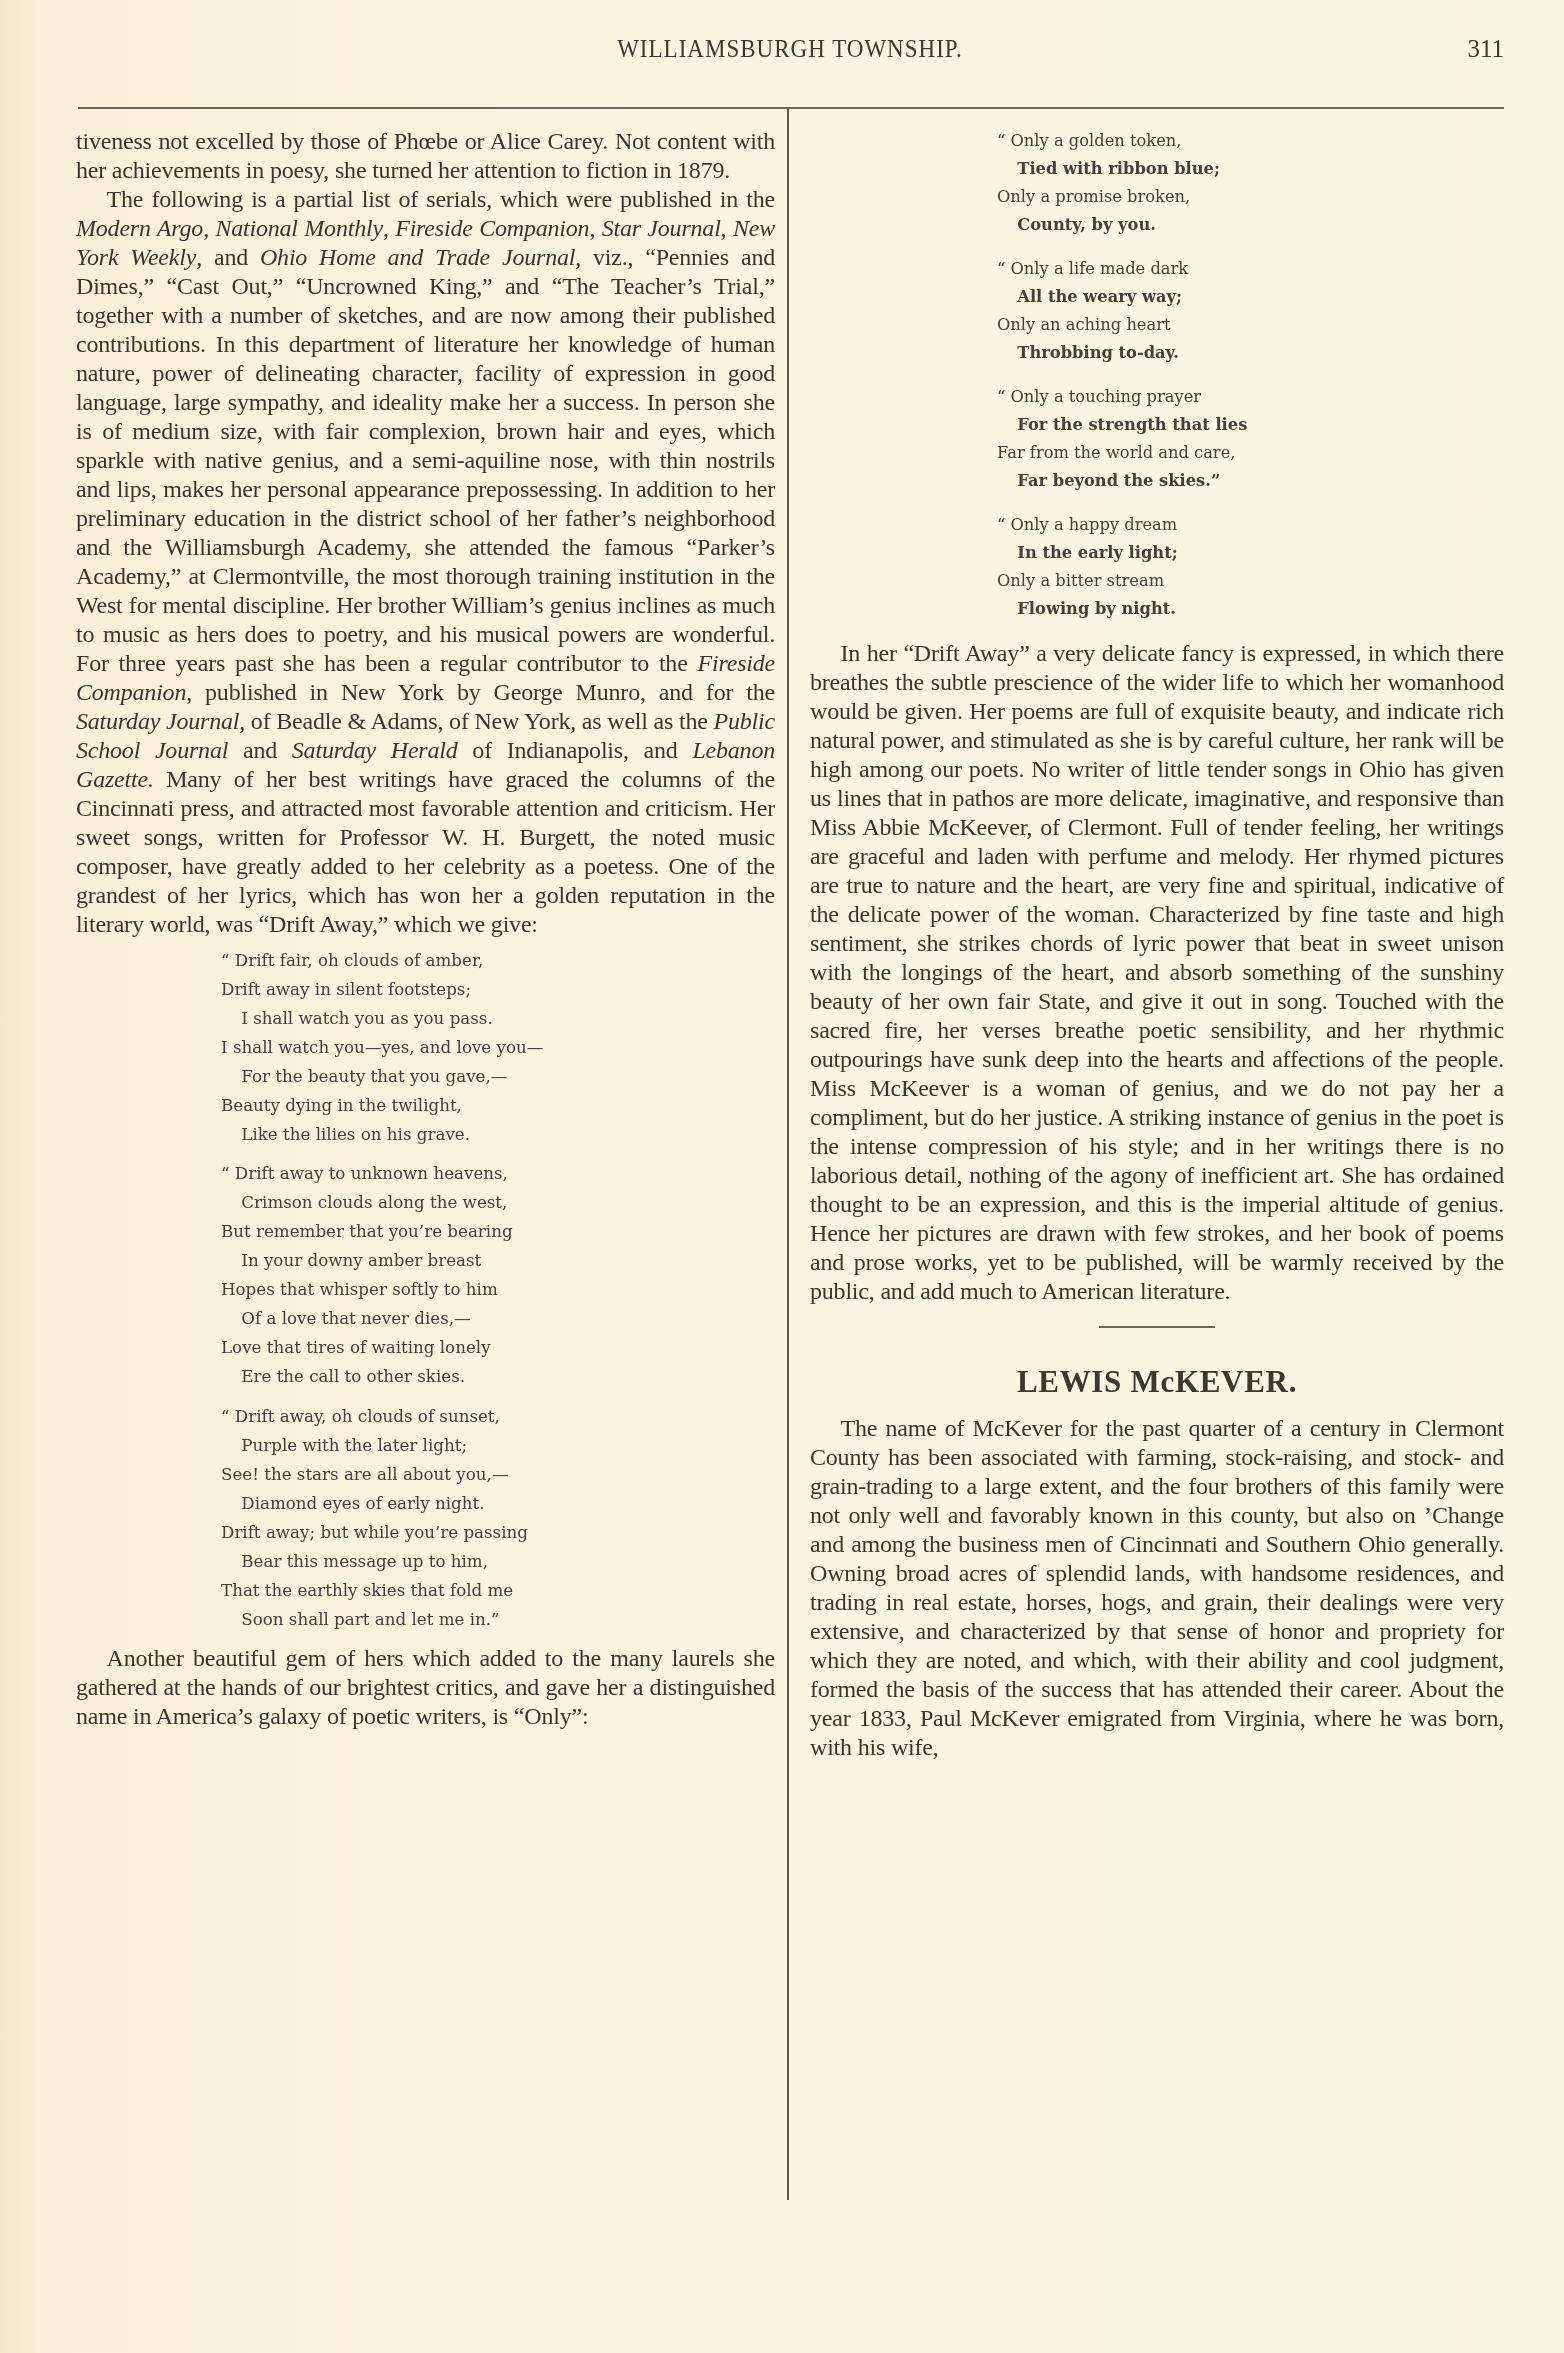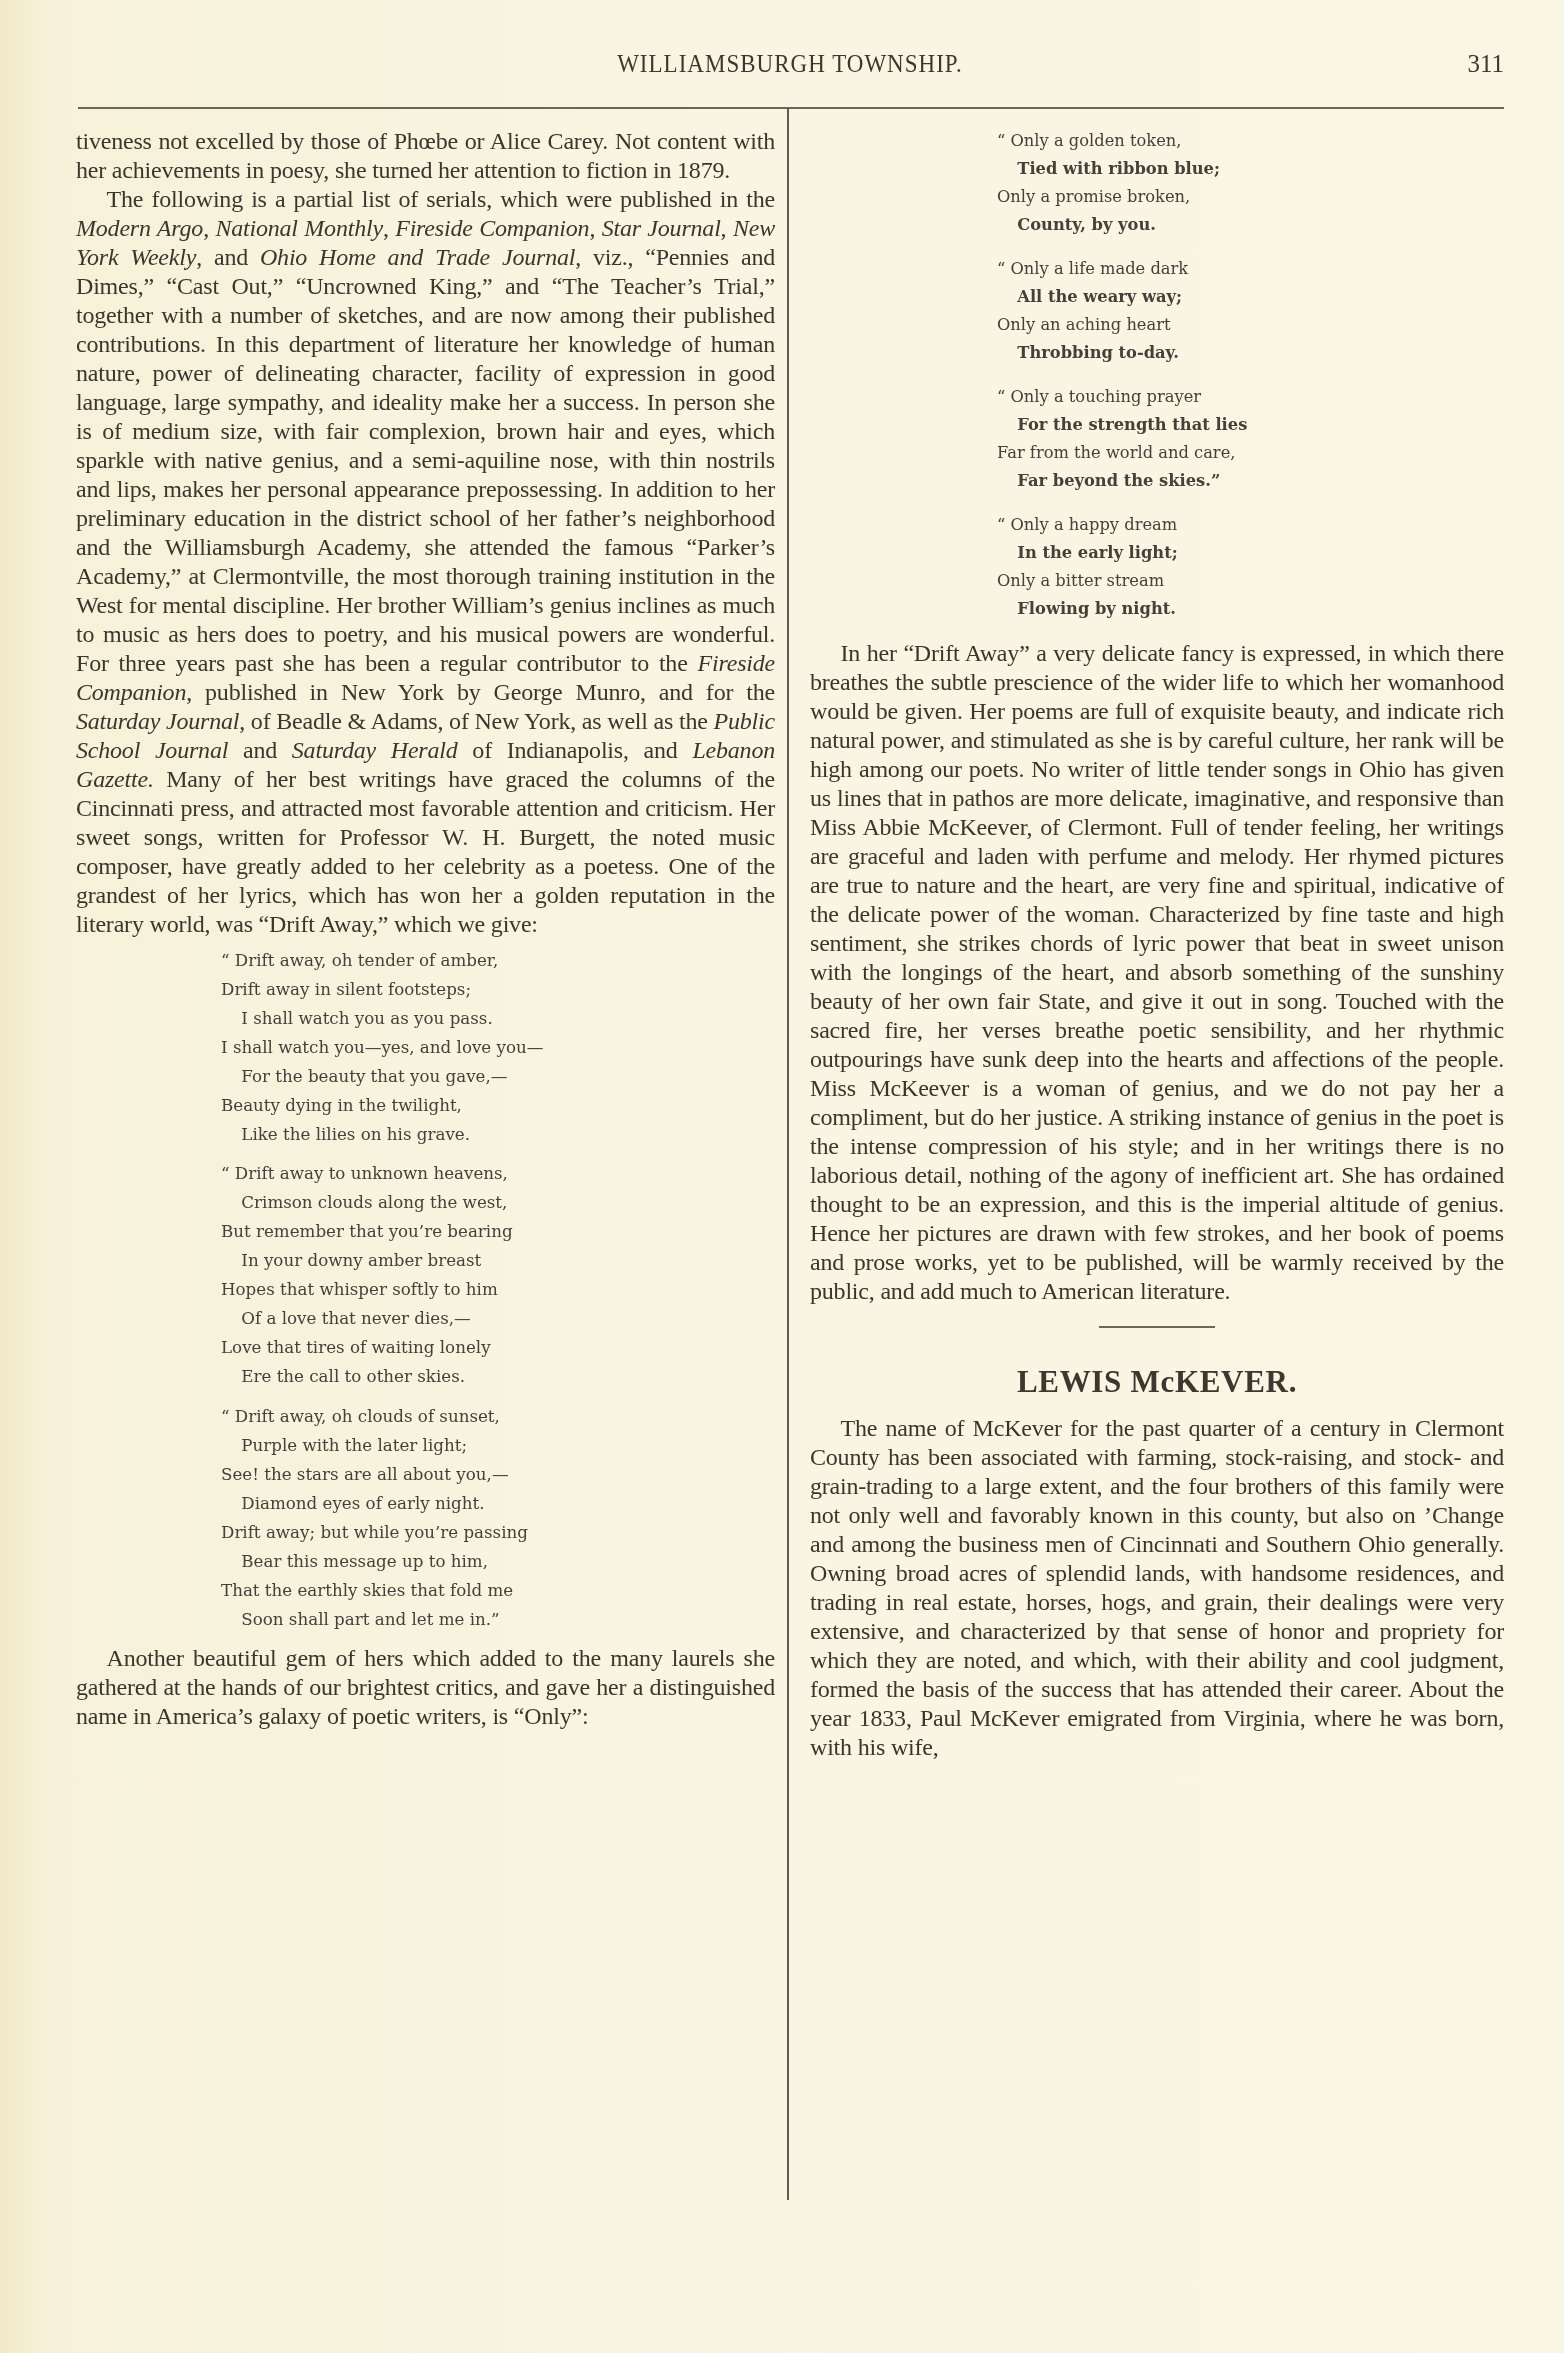--- a/index.html
+++ b/index.html
@@ -8,21 +8,21 @@
     background: #f7f2dc;
     font-family: "Liberation Serif", "DejaVu Serif", serif;
     color: #3a362c;
     position: relative;
   }
   .page {
     position: absolute; left: 0; top: 0; width: 1565px; height: 2354px;
     background: linear-gradient(90deg, #f1e9c8 0px, #f7f1d9 44px, #f9f5e2 726px, #faf6e4 1565px);
   }
   .running-head {
-    position: absolute; top: 50px; left: 76px; width: 1428px; height: 36px;
+    position: absolute; top: 35px; left: 76px; width: 1428px; height: 36px;
   }
   .running-title {
     position: absolute; left: 0; right: 0; top: 0; text-align: center;
     font-size: 25px; letter-spacing: 1.1px; color: #3c382f;
     transform: scaleX(0.92);
   }
   .page-number {
     position: absolute; right: 0; top: 0; font-size: 25px; color: #3c382f;
   }
   .head-rule {
@@ -76,21 +76,21 @@
   </div>
   <div class="head-rule"></div>
   <div class="col-divider"></div>
 
   <div class="column col-left">
     <p class="prose">tiveness not excelled by those of Phœbe or Alice Carey. Not content with her achievements in poesy, she turned her attention to fiction in 1879.</p>
     <p class="prose indent"><span>The following is a partial list of serials, which were published in the </span><em>Modern Argo</em><span>, </span><em>National Monthly</em><span>, </span><em>Fireside Companion</em><span>, </span><em>Star Journal</em><span>, </span><em>New York Weekly</em><span>, and </span><em>Ohio Home and Trade Journal</em><span>, viz., “Pennies and Dimes,” “Cast Out,” “Uncrowned King,” and “The Teacher’s Trial,” together with a number of sketches, and are now among their published contributions. In this department of literature her knowledge of human nature, power of delineating character, facility of expression in good language, large sympathy, and ideality make her a success. In person she is of medium size, with fair complexion, brown hair and eyes, which sparkle with native genius, and a semi-aquiline nose, with thin nostrils and lips, makes her personal appearance prepossessing. In addition to her preliminary education in the district school of her father’s neighborhood and the Williamsburgh Academy, she attended the famous “Parker’s Academy,” at Clermontville, the most thorough training institution in the West for mental discipline. Her brother William’s genius inclines as much to music as hers does to poetry, and his musical powers are wonderful. For three years past she has been a regular contributor to the </span><em>Fireside Companion</em><span>, published in New York by George Munro, and for the </span><em>Saturday Journal</em><span>, of Beadle &amp; Adams, of New York, as well as the </span><em>Public School Journal</em><span> and </span><em>Saturday Herald</em><span> of Indianapolis, and </span><em>Lebanon Gazette.</em><span> Many of her best writings have graced the columns of the Cincinnati press, and attracted most favorable attention and criticism. Her sweet songs, written for Professor W. H. Burgett, the noted music composer, have greatly added to her celebrity as a poetess. One of the grandest of her lyrics, which has won her a golden reputation in the literary world, was “Drift Away,” which we give:</span></p>
 
     <div class="poem-left">
       <div class="stanza">
-        <span class="line">“ Drift away, oh tender of amber,</span>
+        <span class="line">“ Drift fair, oh clouds of amber,</span>
         <span class="line">Drift away in silent footsteps;</span>
         <span class="line in">I shall watch you as you pass.</span>
         <span class="line">I shall watch you—yes, and love you—</span>
         <span class="line in">For the beauty that you gave,—</span>
         <span class="line">Beauty dying in the twilight,</span>
         <span class="line in">Like the lilies on his grave.</span>
       </div>
       <div class="stanza">
         <span class="line">“ Drift away to unknown heavens,</span>
         <span class="line in">Crimson clouds along the west,</span>

